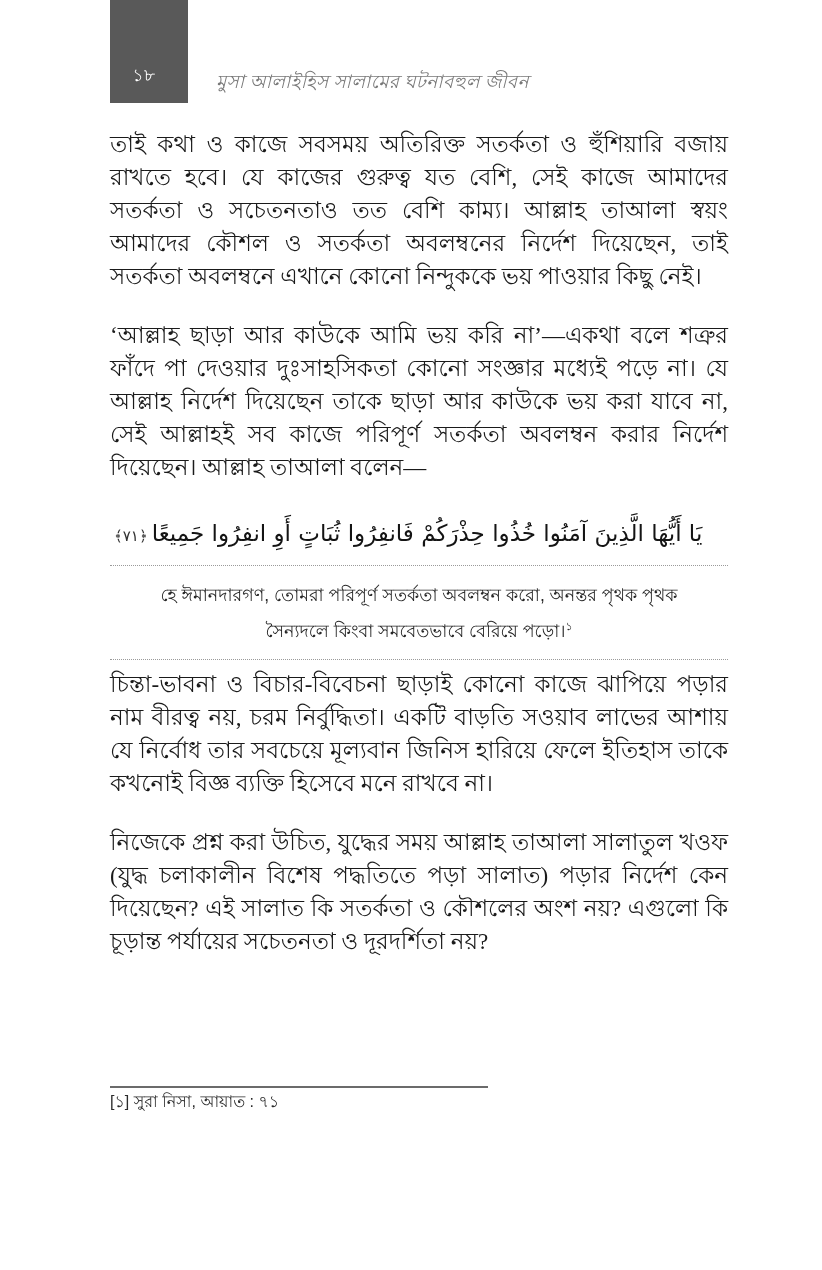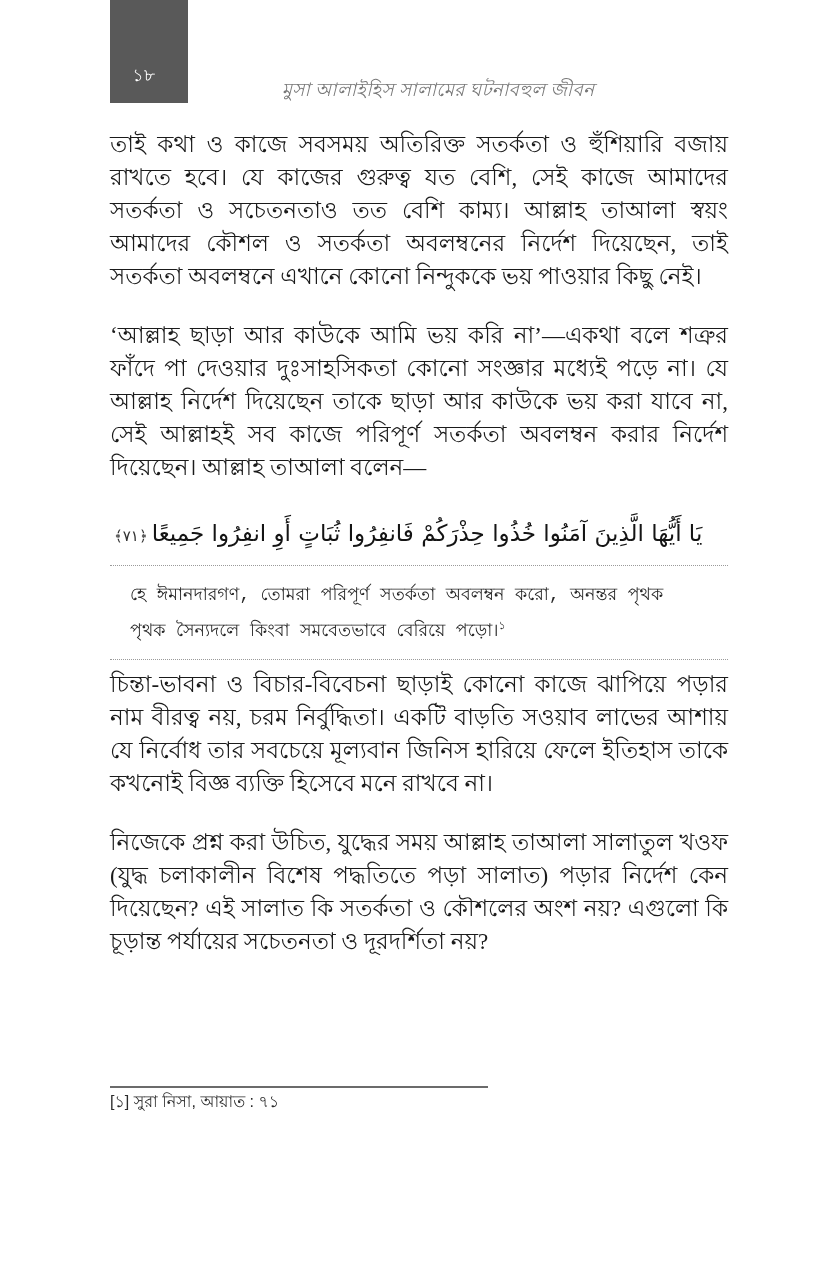--- a/index.html
+++ b/index.html
@@ -41,29 +41,29 @@
     width: 68px;
     text-align: center;
     color: #ffffff;
     font-size: 17px;
     font-family: "Liberation Serif", "DejaVu Serif", serif;
     letter-spacing: 0.5px;
   }
   #running-title {
     position: absolute;
     left: 188px;
-    top: 76px;
+    top: 68px;
     width: 500px;
-    text-align: center;
     color: #787878;
     font-size: 18.5px;
     font-style: italic;
     font-family: "Liberation Serif", "DejaVu Serif", serif;
     letter-spacing: 0.3px;
     white-space: nowrap;
+    padding-left: 28px;
   }
 
   
   #content {
     position: absolute;
     left: 110px;
     top: 128px;
     width: 618px;
   }
   p.body {
@@ -99,24 +99,25 @@
   }
 
   
   #translation-wrap {
     margin: 6px 0 0 0;
     padding: 14px 20px 12px 20px;
     border-top: 1px dotted #9a9a9a;
     border-bottom: 1px dotted #9a9a9a;
   }
   #translation-text {
+    text-align: center;
     font-size: 17.5px;
     line-height: 31px;
     color: #262626;
-    font-family: Liberation Mono, monospace;
+    font-family: Liberation Sans, sans-serif;
   }
   sup.fn {
     font-size: 11px;
     vertical-align: super;
     color: #333333;
   }
 
   
   #footnote-area {
     position: absolute;

